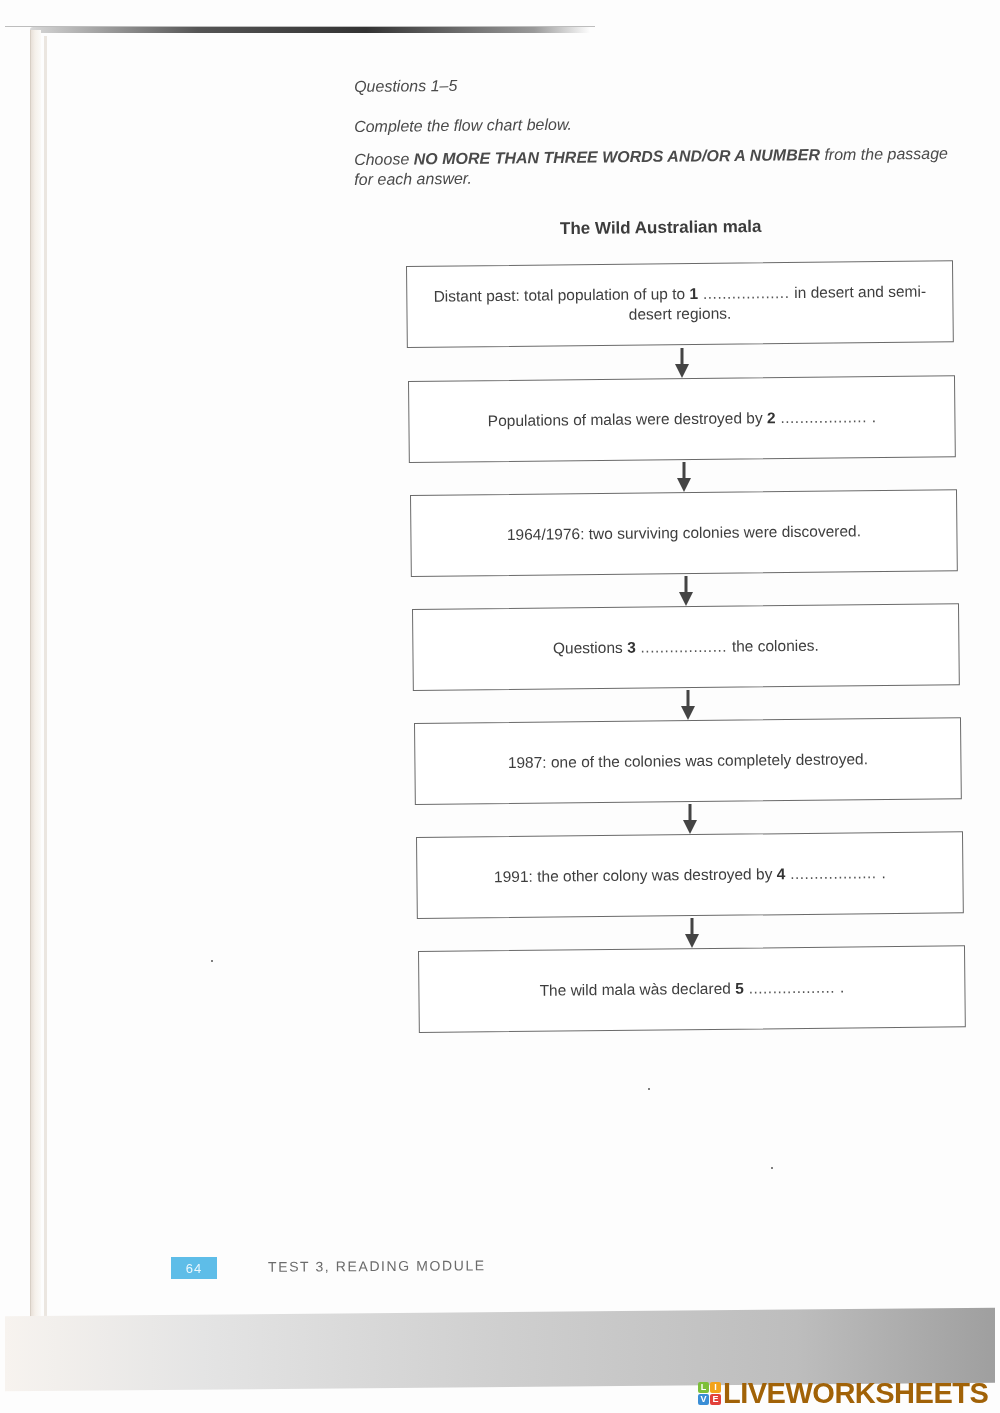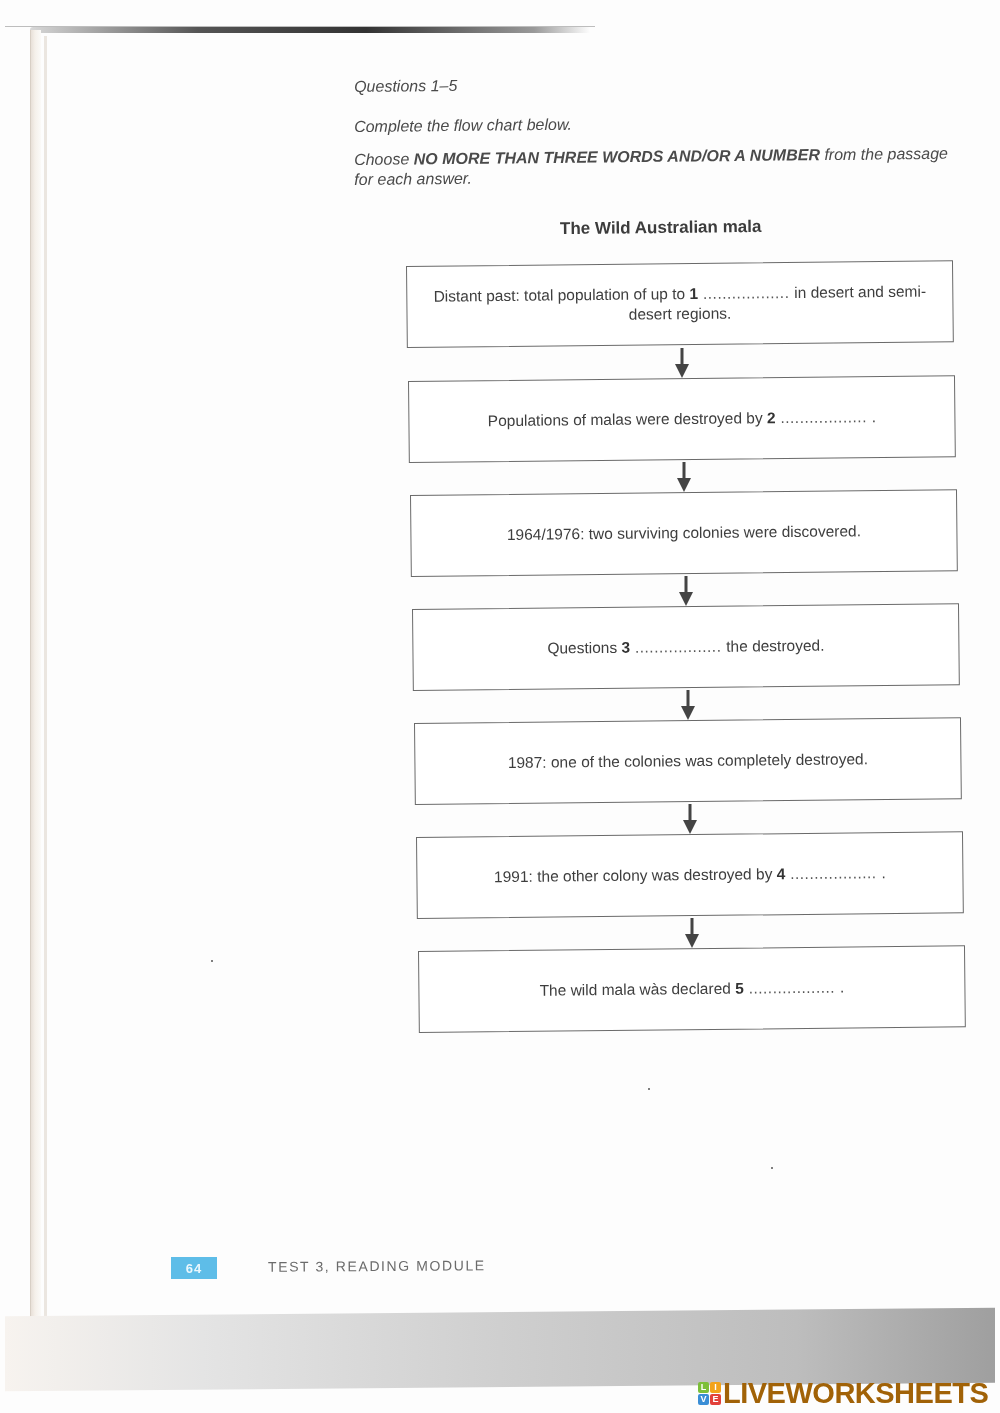--- a/index.html
+++ b/index.html
@@ -60,21 +60,21 @@
     transform: rotate(-0.6deg); transform-origin: left top;
   }
   .fc-box b { font-weight: bold; color: #333; }
   .fc-dots { letter-spacing: 0.5px; color: #555; }
   .fc-arrow {
     position: absolute; width: 14px; height: 30px;
   }
   .fc-arrow svg { display: block; }
   .footer-page {
     position: absolute; left: 171px; top: 1257px; width: 46px; height: 22px;
-    background: #5ebde8; color: #eaf7fd; font-size: 13px; font-weight: bold;
+    background: #5ebde8; color: #eaf7fd; font-size: 13px; font-weight: normal;
     display: flex; align-items: center; justify-content: center; letter-spacing: 1px;
   }
   .footer-label {
     position: absolute; left: 268px; top: 1258px;
     font-size: 14px; letter-spacing: 1.6px; color: #6b6b6b;
     transform: rotate(-0.4deg);
   }
   .logo {
     position: absolute; left: 698px; top: 1377px; height: 32px;
     display: flex; align-items: center;
@@ -140,21 +140,21 @@
   </div>
   <div class="fc-arrow" style="left:679px; top:576px;">
     <svg width="14" height="30" viewBox="0 0 14 30">
         <rect x="5.5" y="0" width="3" height="20" fill="#444"></rect>
         <polygon points="0,16 14,16 7,30" fill="#444"></polygon>
       </svg>
   </div>
 
   <div class="fc-box" style="left:412px; top:609px;">
     <div>
-      <span>Questions </span><b>3</b><span class="fc-dots"> .................. </span><span>the destroyed.</span>
+      <span>Questions </span><b>3</b><span class="fc-dots"> .................. </span><span>the colonies.</span>
     </div>
   </div>
   <div class="fc-arrow" style="left:681px; top:690px;">
     <svg width="14" height="30" viewBox="0 0 14 30">
         <rect x="5.5" y="0" width="3" height="20" fill="#444"></rect>
         <polygon points="0,16 14,16 7,30" fill="#444"></polygon>
       </svg>
   </div>
 
   <div class="fc-box" style="left:414px; top:723px;">

